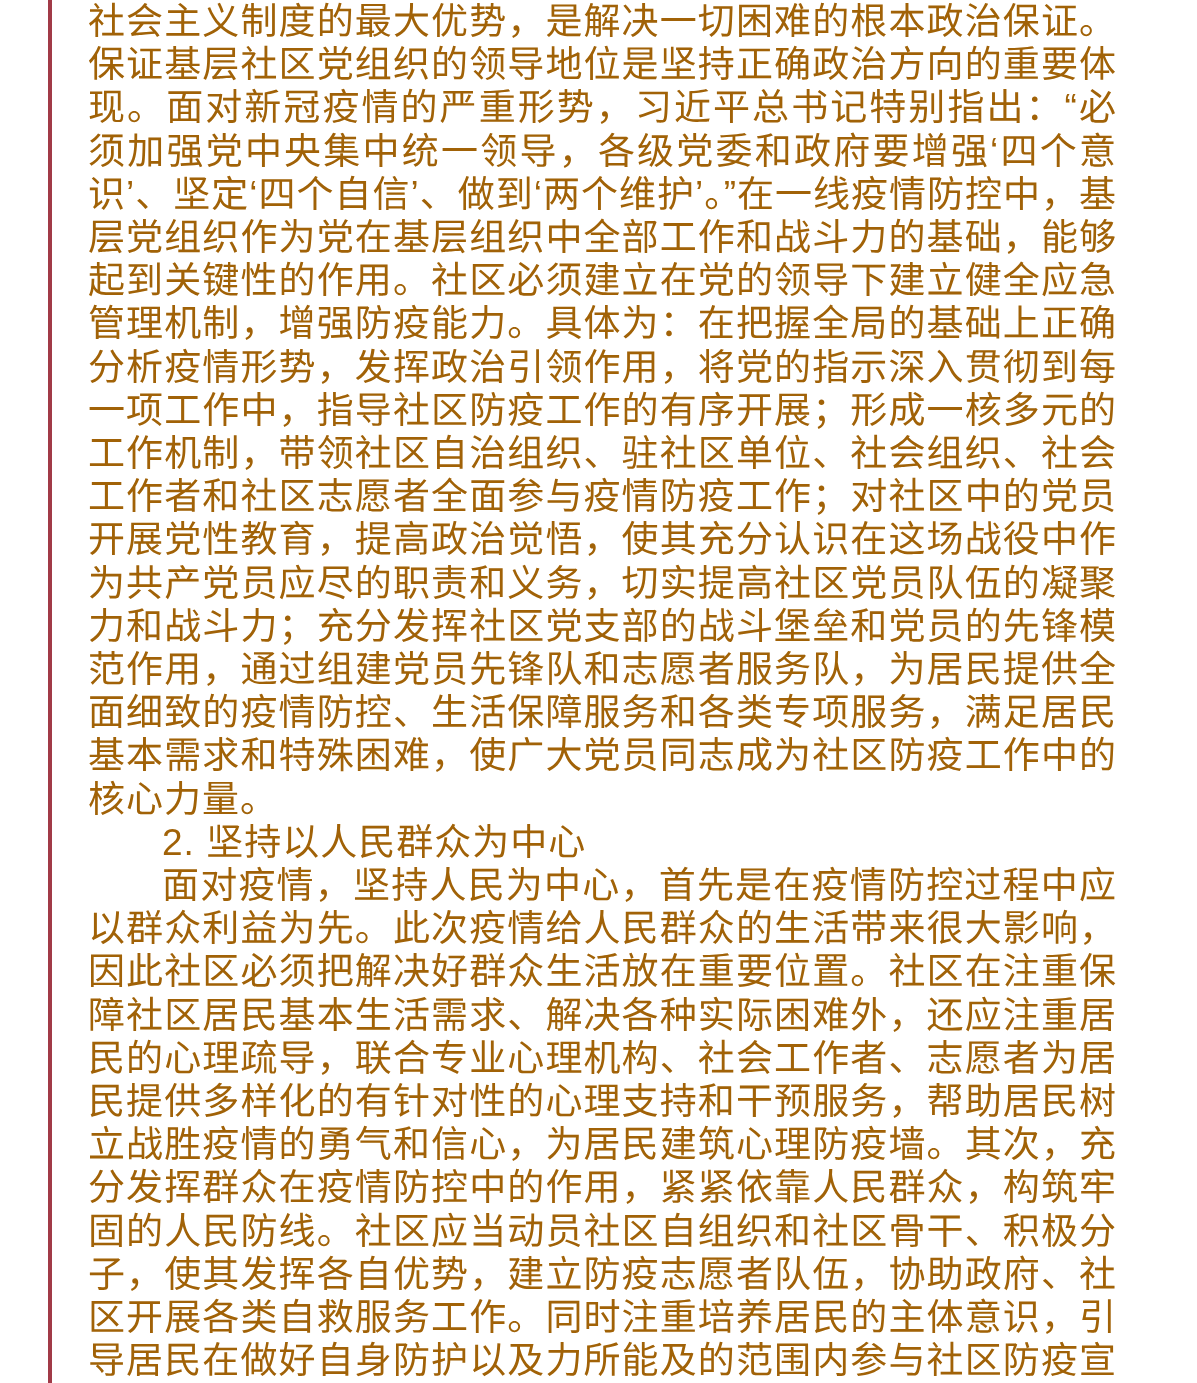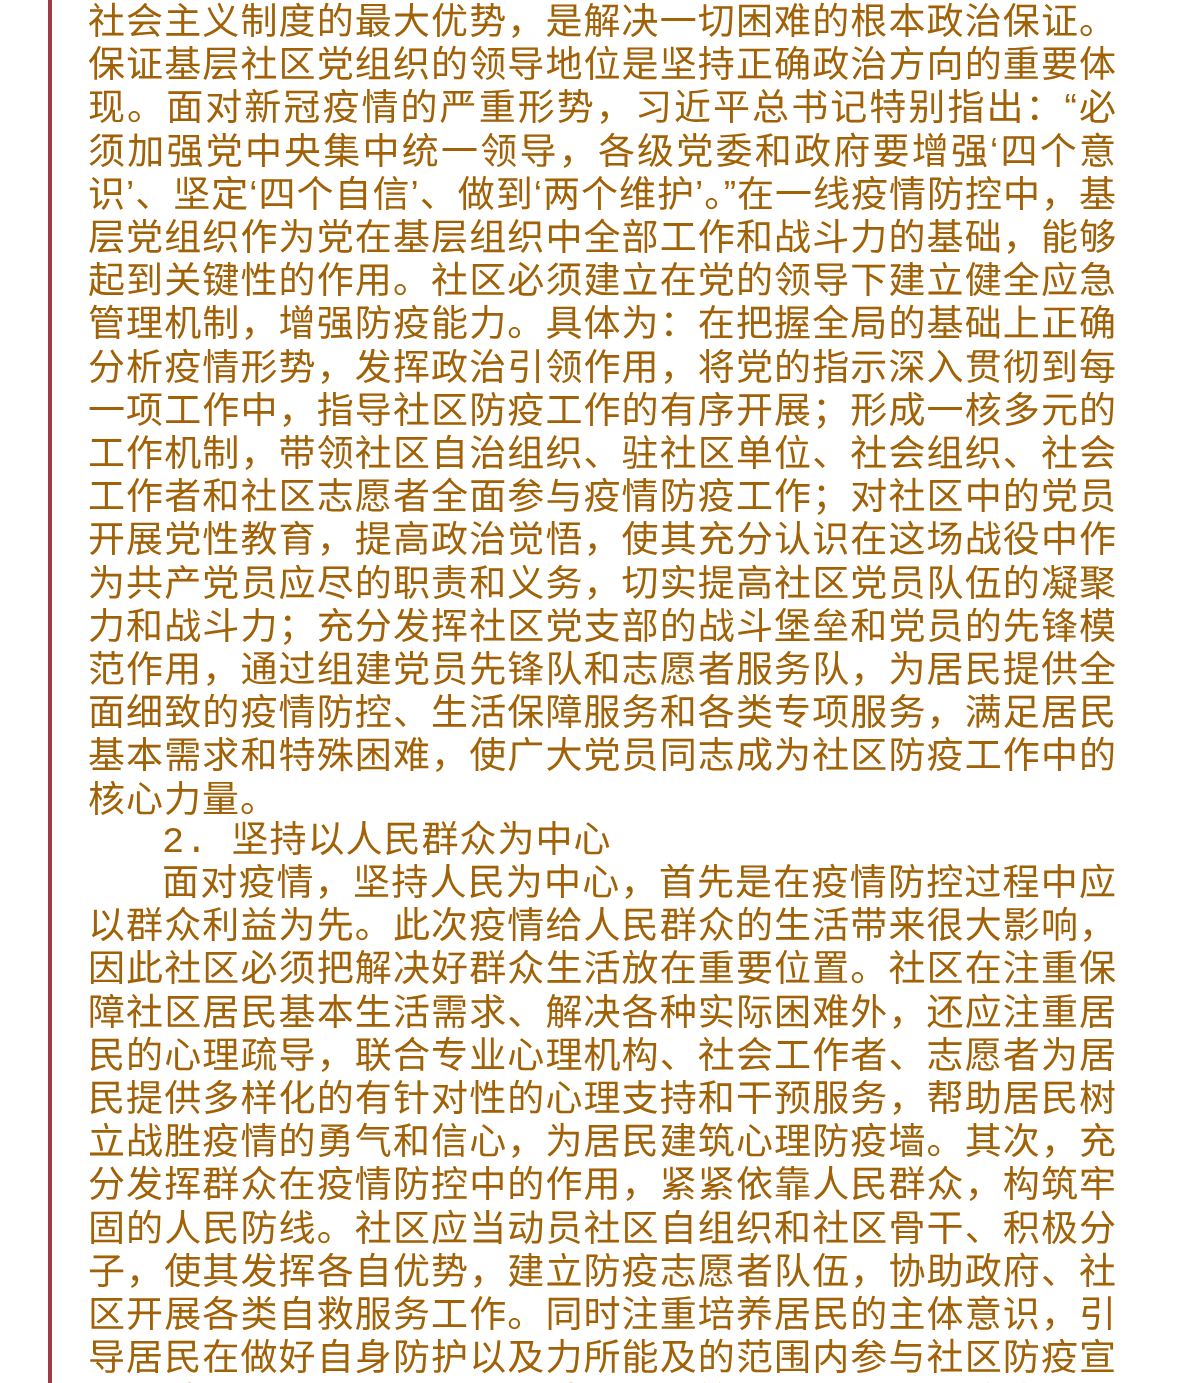--- a/index.html
+++ b/index.html
@@ -39,21 +39,20 @@
     letter-spacing: 1px;
     text-align: justify;
     text-justify: inter-character;
   }
   .content p {
     margin: 0;
     padding: 0;
   }
   .content p.indent {
     text-indent: 2em;
-    font-family: Liberation Mono, monospace;
   }
 </style>
 </head>
 <body>
 
 <div class="page">
   <div class="change-bar" style="background-color: rgb(161, 58, 71);"></div>
 
   <div class="content">
     <p class="para">社会主义制度的最大优势，是解决一切困难的根本政治保证。保证基层社区党组织的领导地位是坚持正确政治方向的重要体现。面对新冠疫情的严重形势，习近平总书记特别指出：“必须加强党中央集中统一领导，各级党委和政府要增强‘四个意识’、坚定‘四个自信’、做到‘两个维护’。”在一线疫情防控中，基层党组织作为党在基层组织中全部工作和战斗力的基础，能够起到关键性的作用。社区必须建立在党的领导下建立健全应急管理机制，增强防疫能力。具体为：在把握全局的基础上正确分析疫情形势，发挥政治引领作用，将党的指示深入贯彻到每一项工作中，指导社区防疫工作的有序开展；形成一核多元的工作机制，带领社区自治组织、驻社区单位、社会组织、社会工作者和社区志愿者全面参与疫情防疫工作；对社区中的党员开展党性教育，提高政治觉悟，使其充分认识在这场战役中作为共产党员应尽的职责和义务，切实提高社区党员队伍的凝聚力和战斗力；充分发挥社区党支部的战斗堡垒和党员的先锋模范作用，通过组建党员先锋队和志愿者服务队，为居民提供全面细致的疫情防控、生活保障服务和各类专项服务，满足居民基本需求和特殊困难，使广大党员同志成为社区防疫工作中的核心力量。</p>

